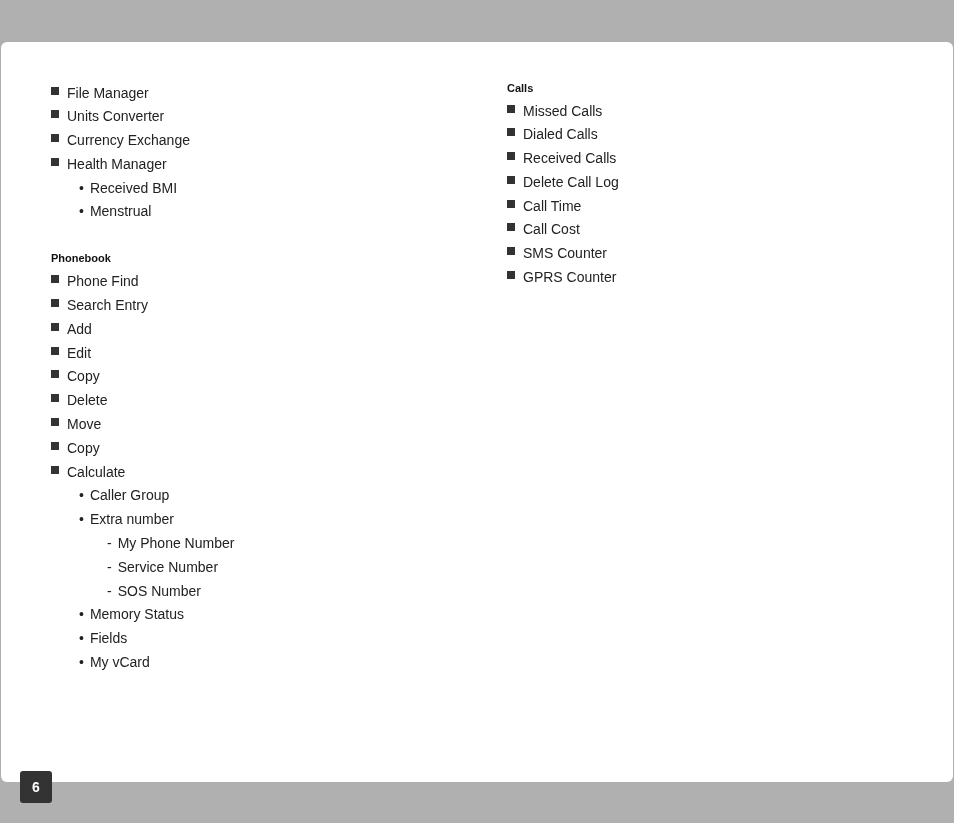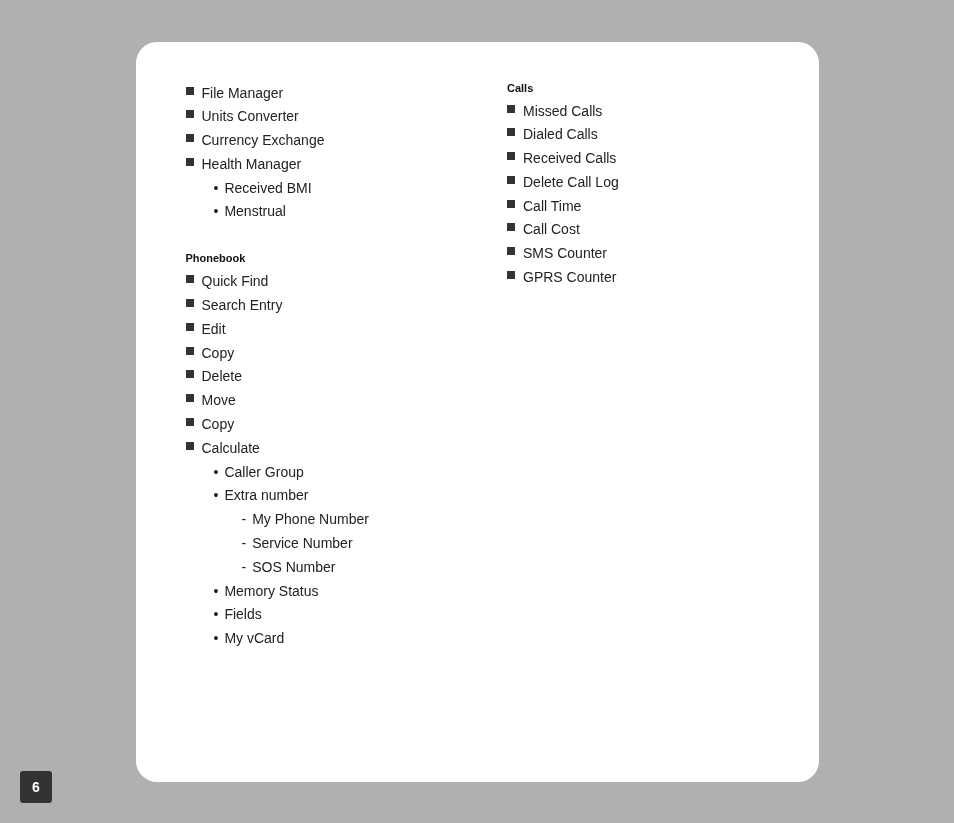--- a/index.html
+++ b/index.html
@@ -30,22 +30,22 @@
       display: flex;
       align-items: center;
       justify-content: center;
       font-size: 14px;
       font-weight: bold;
       border-radius: 3px;
     }
 
     .card {
       background-color: #ffffff;
-      border-radius: 21px;
-      width: 683px;
+      border-radius: 6px;
+      width: 952px;
       min-height: 740px;
       padding: 40px 50px 50px 50px;
       display: flex;
       flex-direction: column;
     }
 
     .content-columns {
       display: flex;
       flex-direction: row;
       gap: 60px;
@@ -171,25 +171,29 @@
               <span>Menstrual</span>
             </li>
         </ul>
       </div>
 
       <div class="phonebook-section">
         <div class="section-heading">Phonebook</div>
         <ul class="square-list">
           <li>
             <span class="bullet-sq"></span>
-            <span>Quick Find</span>
+            <span>Phone Find</span>
           </li>
           <li>
             <span class="bullet-sq"></span>
             <span>Search Entry</span>
+          </li>
+          <li>
+            <span class="bullet-sq"></span>
+            <span>Add</span>
           </li>
           <li>
             <span class="bullet-sq"></span>
             <span>Edit</span>
           </li>
           <li>
             <span class="bullet-sq"></span>
             <span>Copy</span>
           </li>
           <li>

